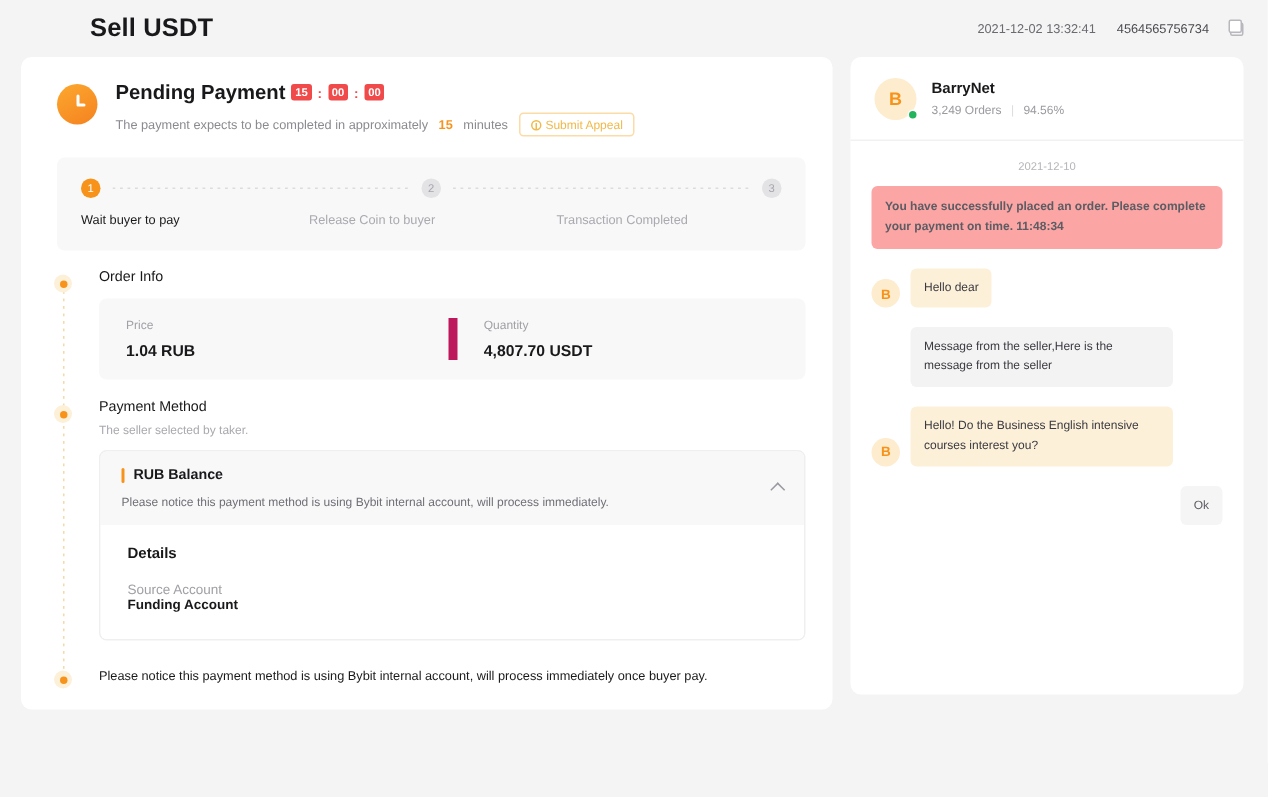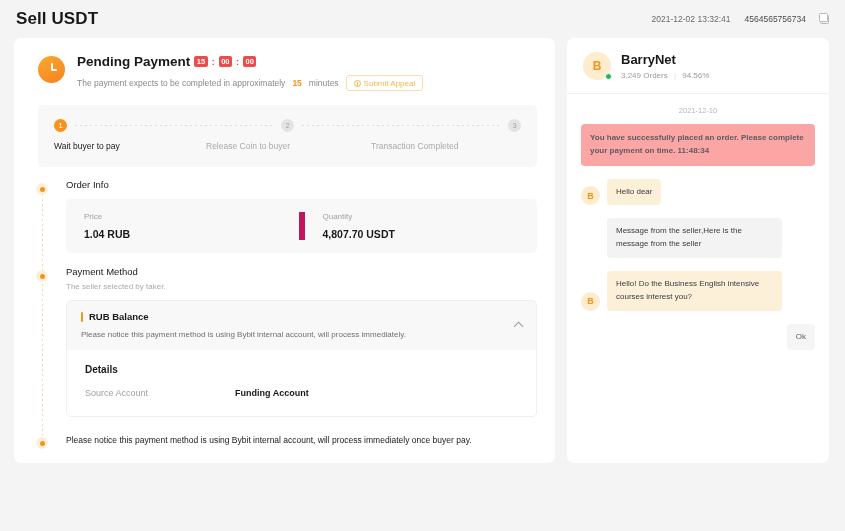--- a/index.html
+++ b/index.html
@@ -5,21 +5,21 @@
   * { box-sizing: border-box; margin: 0; padding: 0; }
   html, body {
     width: 845px; height: 531px;
     background: #f5f5f5;
     font-family: "Liberation Sans", sans-serif;
     overflow: hidden;
   }
   .page { position: relative; width: 845px; height: 531px; background: #f4f4f5; }
 
   
-  .topbar { height: 38px; padding: 0 16px; display: flex; align-items: center; }
+  .topbar { height: 38px; padding: 0 16px; display: flex; align-items: center; margin-left: 44px; }
   .page-title { font-size: 17px; font-weight: bold; color: #19191b; letter-spacing: .1px; }
   .topbar-right { margin-left: auto; display: flex; align-items: center; gap: 14px; }
   .order-time { font-size: 8.5px; color: #6a6a70; }
   .order-id { font-size: 8.5px; color: #4a4a50; }
   .copy-icon { width: 9px; height: 9px; border: 1px solid #b7b7bd; border-radius: 1.5px;
     position: relative; display: inline-block; }
   .copy-icon:before { content: ""; position: absolute; left: -2.5px; top: -2.5px;
     width: 7px; height: 7px; border: 1px solid #b7b7bd; border-radius: 1.5px; background: #fff; }
 
   
@@ -97,36 +97,36 @@
   .pm-head { background: #f8f8f9; padding: 10px 14px 11px 14px; position: relative; }
   .pm-name { font-size: 9.5px; font-weight: bold; color: #19191b;
     display: flex; align-items: flex-end; gap: 6px; }
   .pm-bar { width: 2px; height: 10px; background: #f7931a; border-radius: 1px; display: block; }
   .pm-note { font-size: 8px; color: #6f6f76; margin-top: 8px; }
   .chevron { position: absolute; right: 14px; top: 22px; width: 7px; height: 7px;
     border-left: 1.3px solid #9a9aa0; border-top: 1.3px solid #9a9aa0;
     transform: rotate(45deg); }
   .pm-body { background: #fff; padding: 14px 14px 18px 18px; }
   .pm-details-t { font-size: 10px; font-weight: bold; color: #19191b; }
-  .pm-kv { margin-top: 13px; display: flex; }
+  .pm-kv { margin-top: 13px; display: flex; flex-direction: column; }
   .pm-k { width: 150px; font-size: 9px; color: #a0a0a6; }
   .pm-v { font-size: 9px; font-weight: bold; color: #19191b; }
 
   
   .foot-note { font-size: 8.5px; color: #19191b; font-weight: 500; padding-top: 2px; }
 
   
   .chat-head { display: flex; align-items: center; gap: 10px; padding: 14px 14px 13px 16px;
     border-bottom: 1px solid #f1f1f3; }
   .avatar { width: 28px; height: 28px; border-radius: 50%; background: #fdeccd;
     color: #f7931a; font-weight: bold; font-size: 12px;
     display: flex; align-items: center; justify-content: center; position: relative; flex: 0 0 28px; }
   .avatar .dot { position: absolute; right: -1px; bottom: 0px; width: 7px; height: 7px;
     border-radius: 50%; background: #25b45e; border: 1.5px solid #fff; }
-  .nick { font-size: 13px; font-weight: bold; color: #19191b; }
+  .nick { font-size: 10px; font-weight: bold; color: #19191b; }
   .meta { font-size: 8px; color: #9a9aa0; margin-top: 4px; }
   .meta .sep { color: #dcdce0; margin: 0 4px; }
 
   .chat-body { flex: 1; padding: 12px 14px 4px 14px; overflow: hidden; }
   .chat-date { text-align: center; font-size: 7.5px; color: #b5b5bb; margin-bottom: 9px; }
   .sys-msg { background: #fca5a5; border-radius: 4px; padding: 8px 9px;
     font-size: 8px; color: #5c5c63; line-height: 1.6; font-weight: bold; }
   .msg-row { display: flex; align-items: flex-end; gap: 7px; margin-top: 13px; }
   .msg-row.right { justify-content: flex-end; }
   .av-sm { width: 19px; height: 19px; border-radius: 50%; background: #fdeccd;

